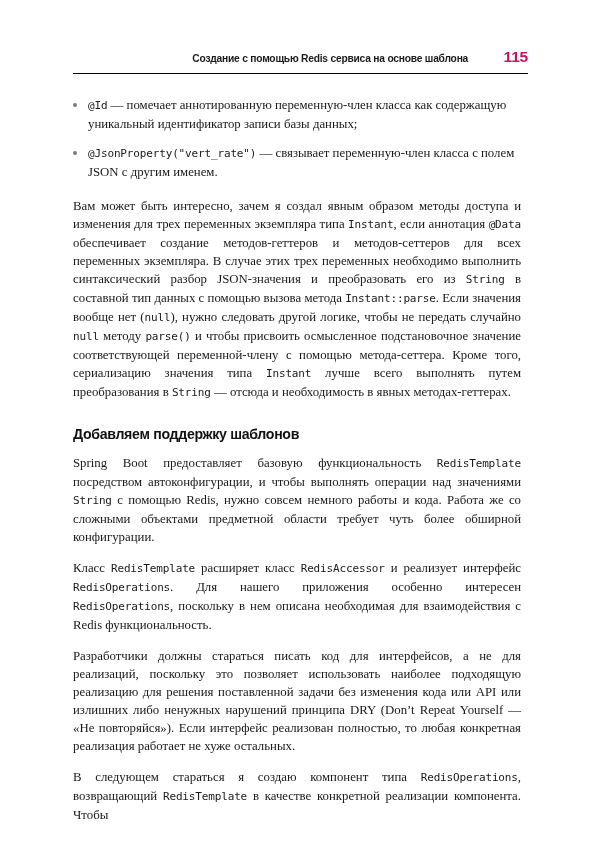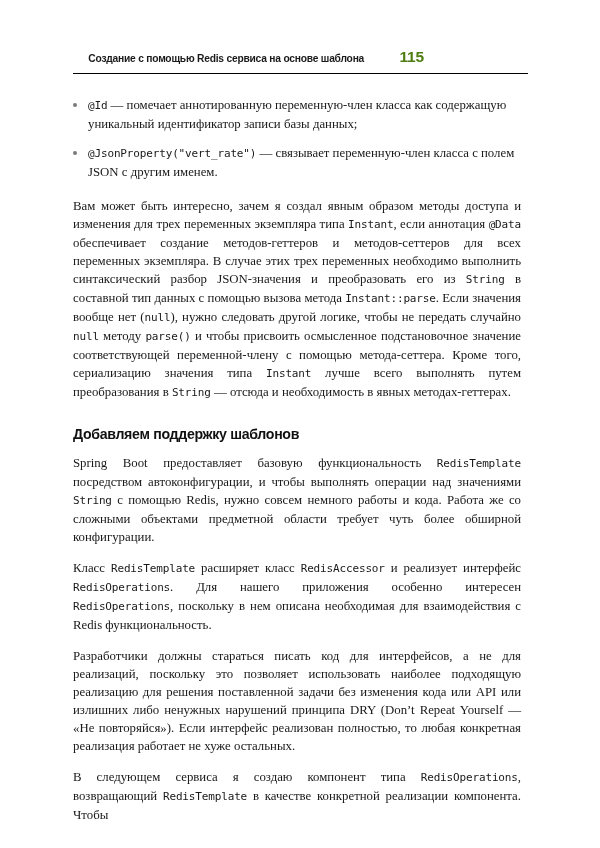--- a/index.html
+++ b/index.html
@@ -22,37 +22,37 @@
   }
 
   
   .header {
     position: absolute;
     left: 73px;
     top: 48px;
     width: 455px;
     display: flex;
     align-items: baseline;
-    justify-content: flex-start;
+    justify-content: flex-end;
   }
   .header-title {
     font-family: "Liberation Sans", sans-serif;
     font-weight: bold;
     font-size: 11.4px;
     letter-spacing: -0.25px;
     color: #1a1a1a;
     transform: scaleX(0.9);
     transform-origin: right baseline;
     white-space: nowrap;
   }
   .header-folio {
     font-family: "Liberation Sans", sans-serif;
     font-weight: bold;
     font-size: 15.5px;
-    color: #4d7c0f;
+    color: #be185d;
     margin-left: 20px;
     letter-spacing: -0.2px;
   }
   .header-rule {
     position: absolute;
     left: 73px;
     top: 73px;
     width: 455px;
     height: 1.4px;
     background: #000000;
@@ -152,16 +152,16 @@
 
 
     <h2 class="section-heading">Добавляем поддержку шаблонов</h2>
 
     <p class="para"><span>Spring Boot предоставляет базовую функциональность </span><code class="mono">RedisTemplate</code><span> посредством автоконфигурации, и чтобы выполнять операции над значениями </span><code class="mono">String</code><span> с помощью Redis, нужно совсем немного работы и кода. Работа же со сложными объектами предметной области требует чуть более обширной конфигурации.</span></p>
 
     <p class="para"><span>Класс </span><code class="mono">RedisTemplate</code><span> расширяет класс </span><code class="mono">RedisAccessor</code><span> и реализует интерфейс </span><code class="mono">RedisOperations</code><span>. Для нашего приложения особенно интересен </span><code class="mono">RedisOperations</code><span>, поскольку в нем описана необходимая для взаимодействия с Redis функциональность.</span></p>
 
     <p class="para">Разработчики должны стараться писать код для интерфейсов, а не для реализаций, поскольку это позволяет использовать наиболее подходящую реализацию для решения поставленной задачи без изменения кода или API или излишних либо ненужных нарушений принципа DRY (Don’t Repeat Yourself — «Не повторяйся»). Если интерфейс реализован полностью, то любая конкретная реализация работает не хуже остальных.</p>
 
-    <p class="para"><span>В следующем сервиса я создаю компонент типа </span><code class="mono">RedisOperations</code><span>, возвращающий </span><code class="mono">RedisTemplate</code><span> в качестве конкретной реализации компонента. Чтобы</span></p>
+    <p class="para"><span>В следующем стараться я создаю компонент типа </span><code class="mono">RedisOperations</code><span>, возвращающий </span><code class="mono">RedisTemplate</code><span> в качестве конкретной реализации компонента. Чтобы</span></p>
 
   </div>
 </div>
 
 </body></html>

